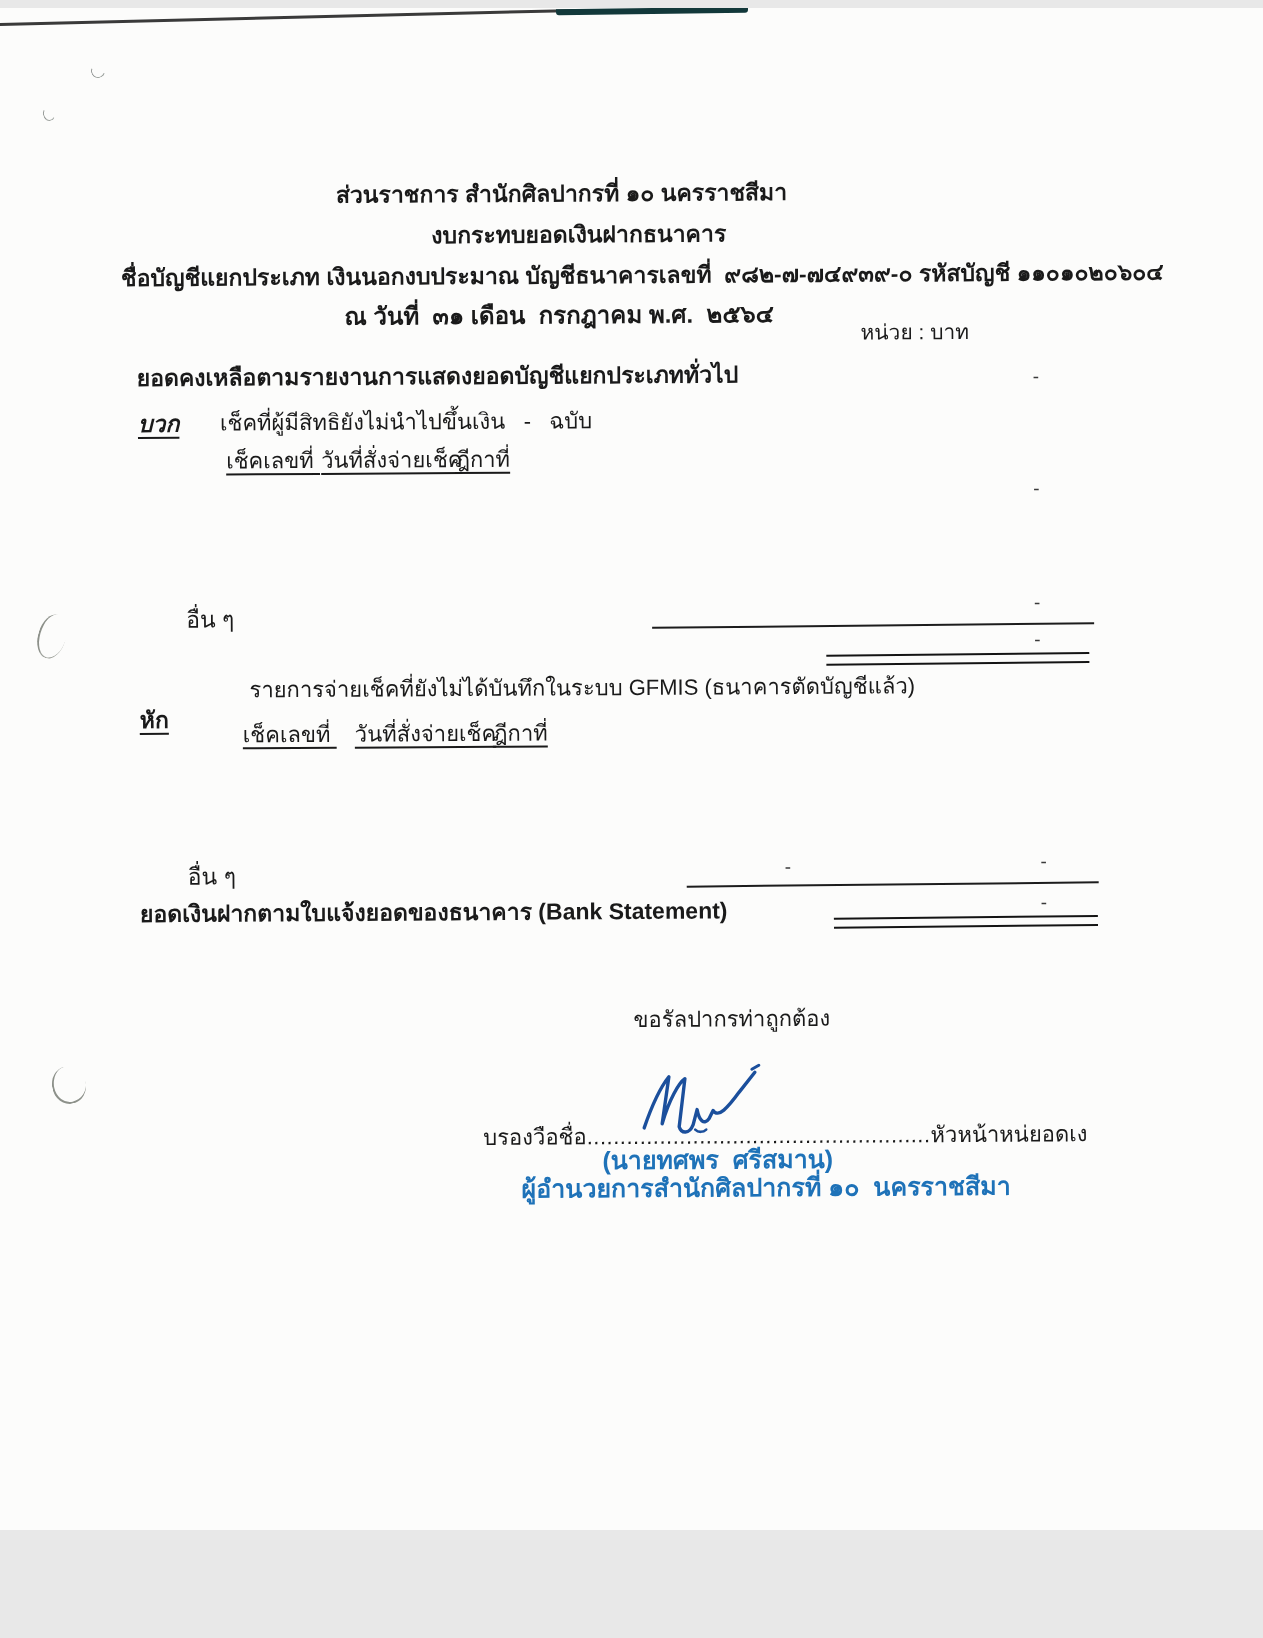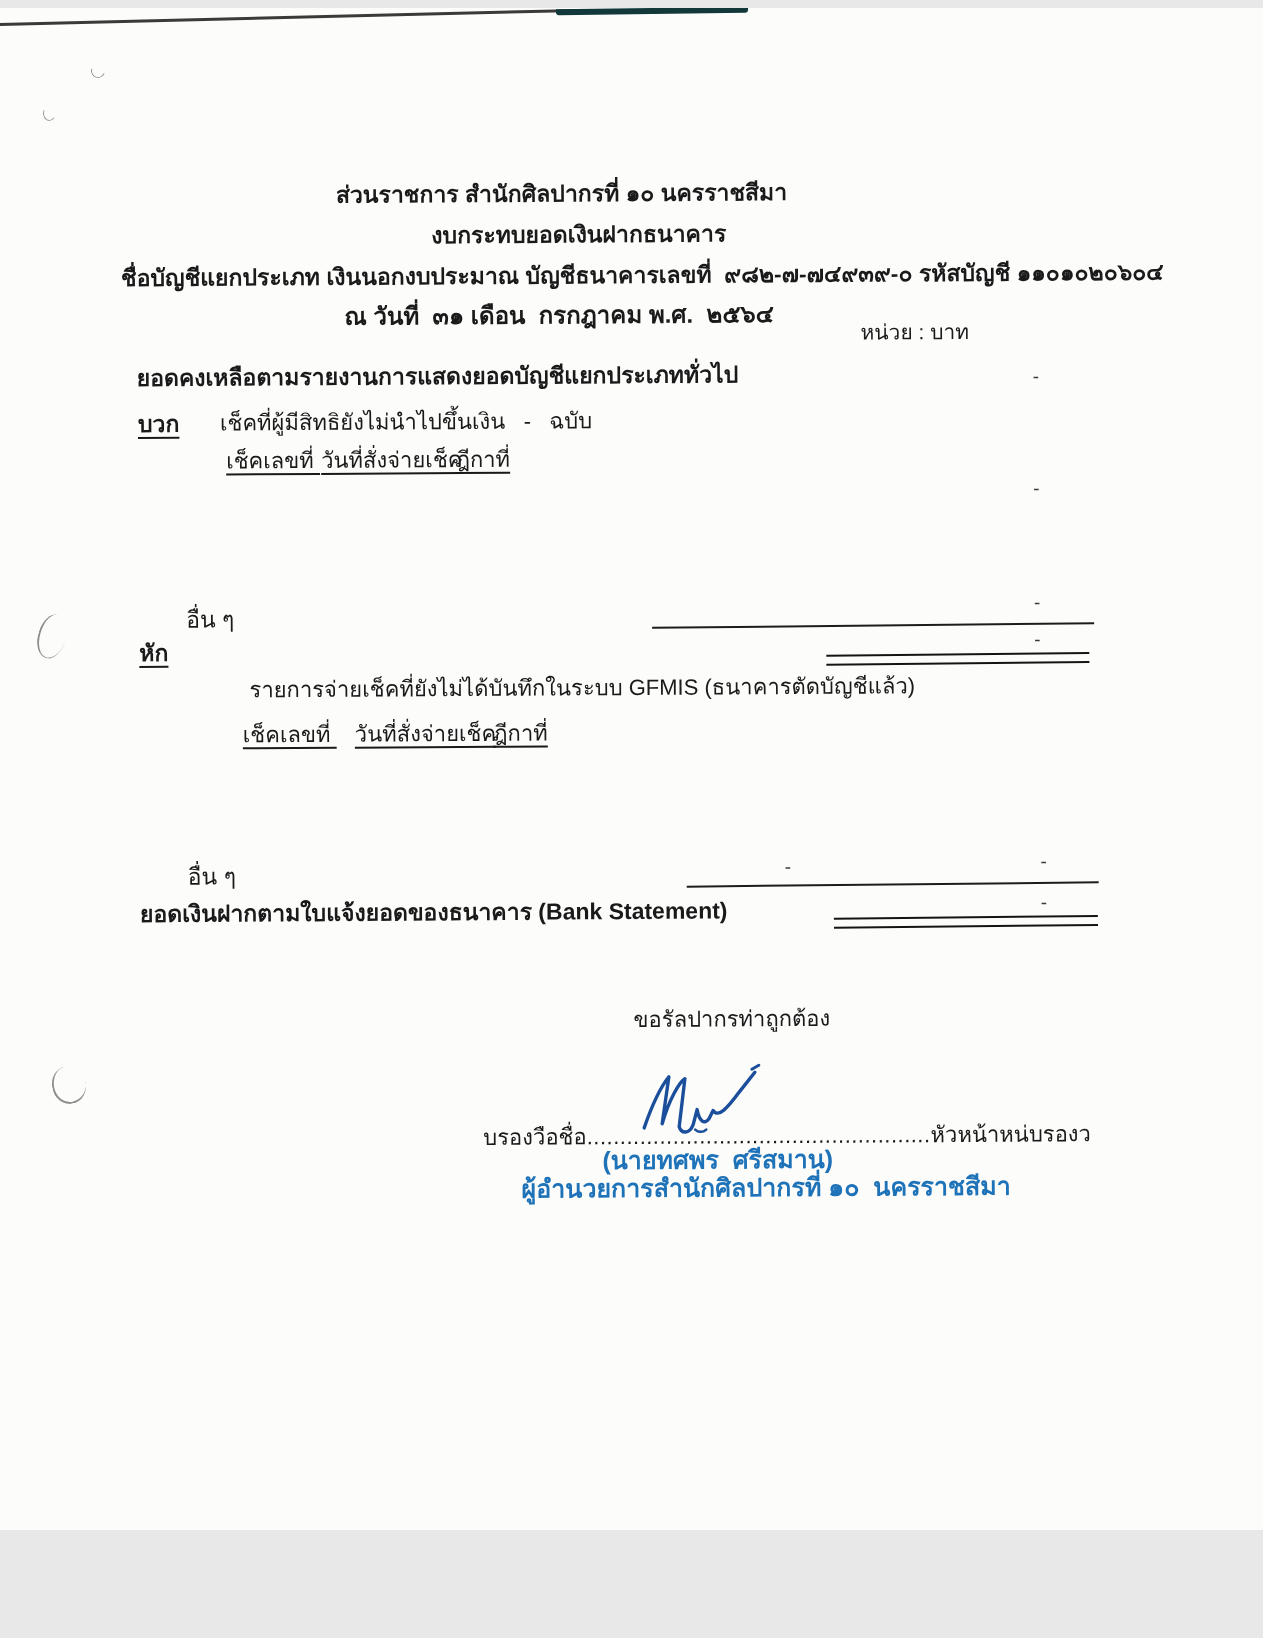--- a/index.html
+++ b/index.html
@@ -50,35 +50,35 @@
 
     <div class="t b c" style="left:565px;top:170px;font-size:23px;">ส่วนราชการ สำนักศิลปากรที่ ๑๐ นครราชสีมา</div>
     <div class="t b c" style="left:582px;top:211px;font-size:23px;">งบกระทบยอดเงินฝากธนาคาร</div>
     <div class="t b" style="left:124px;top:252px;font-size:23px;">ชื่อบัญชีแยกประเภท เงินนอกงบประมาณ บัญชีธนาคารเลขที่  ๙๘๒-๗-๗๔๙๓๙-๐ รหัสบัญชี ๑๑๐๑๐๒๐๖๐๔</div>
     <div class="t b c" style="left:562px;top:291px;font-size:24px;">ณ วันที่  ๓๑ เดือน  กรกฎาคม พ.ศ.  ๒๕๖๔</div>
     <div class="t" style="left:863px;top:312px;font-size:21px;">หน่วย : บาท</div>
 
     <div class="t b" style="left:139px;top:352px;font-size:23px;">ยอดคงเหลือตามรายงานการแสดงยอดบัญชีแยกประเภททั่วไป</div>
     <div class="dash" style="left:1035px;top:360px;">-</div>
 
-    <div class="t b u" style="left:140px;top:398px;font-size:23px;">บวก</div>
+    <div class="t b u" style="left:140px;top:398px;font-size:23px;font-style:italic;">บวก</div>
     <div class="t" style="left:222px;top:398px;font-size:22px;">เช็คที่ผู้มีสิทธิยังไม่นำไปขึ้นเงิน   -   ฉบับ</div>
 
     <div class="t u" style="left:228px;top:436px;font-size:22px;">เช็คเลขที่ </div>
     <div class="t u" style="left:323px;top:436px;font-size:22px;">วันที่สั่งจ่ายเช็ค</div>
     <div class="t u" style="left:457px;top:436px;font-size:22px;">ฎีกาที่</div>
     <div class="dash" style="left:1035px;top:472px;">-</div>
 
     <div class="t" style="left:187px;top:594px;font-size:23px;">อื่น ๆ</div>
     <div class="dash" style="left:1035px;top:586px;">-</div>
     <div class="rule" style="left:653px;top:619px;width:442px;"></div>
     <div class="dash" style="left:1035px;top:623px;">-</div>
     <div class="dblrule" style="left:827px;top:648px;width:263px;"></div>
 
-    <div class="t b u" style="left:140px;top:627px;font-size:23px;">หัก</div>
+    <div class="t b u" style="left:140px;top:694px;font-size:23px;">หัก</div>
     <div class="t" style="left:250px;top:665px;font-size:22px;">รายการจ่ายเช็คที่ยังไม่ได้บันทึกในระบบ GFMIS (ธนาคารตัดบัญชีแล้ว)</div>
 
     <div class="t u" style="left:243px;top:710px;font-size:22px;">เช็คเลขที่ </div>
     <div class="t u" style="left:355px;top:710px;font-size:22px;">วันที่สั่งจ่ายเช็ค</div>
     <div class="t u" style="left:493px;top:710px;font-size:22px;">ฎีกาที่</div>
 
     <div class="t" style="left:187px;top:851px;font-size:23px;">อื่น ๆ</div>
     <div class="dash" style="left:784px;top:849px;">-</div>
     <div class="dash" style="left:1040px;top:845px;">-</div>
     <div class="rule" style="left:686px;top:878px;width:412px;"></div>
@@ -90,19 +90,19 @@
     <div class="t" style="left:632px;top:997px;font-size:22px;">ขอรัลปากรท่าถูกต้อง</div>
 
     <svg class="sig-svg" viewBox="0 0 132 76">
       <g fill="none" stroke="var(--signature_blue,#1b4f9c)" stroke-linecap="round" stroke-linejoin="round">
         <path stroke-width="3.4" d="M6,64 C13,44 22,24 31,13 L24,60 C31,36 41,19 47,15 L41,63 C43,70 51,71 55,61 L59,46 C61,57 66,62 71,55 L75,47 C80,55 90,44 101,29 L117,9"></path>
         <path stroke-width="3" d="M114,6 l7,-4"></path>
         <path stroke-width="2.6" d="M57,66 c3,3 8,3 11,0"></path>
       </g>
     </svg>
 
-    <div class="t" style="left:481px;top:1114px;font-size:22px;"><span>บรองวือชื่อ</span><span style="letter-spacing:0.5px;">....................................................</span><span>หัวหน้าหน่บรองว</span></div>
+    <div class="t" style="left:481px;top:1114px;font-size:22px;"><span>บรองวือชื่อ</span><span style="letter-spacing:0.5px;">....................................................</span><span>หัวหน้าหน่ยอดเง</span></div>
 
     <div class="t stamp" style="left:600px;top:1136px;font-size:25px;">(นายทศพร  ศรีสมาน)</div>
     <div class="t stamp" style="left:519px;top:1164px;font-size:25px;">ผู้อำนวยการสำนักศิลปากรที่ ๑๐  นครราชสีมา</div>
 
   </div>
 </div>
 
 </body></html>

